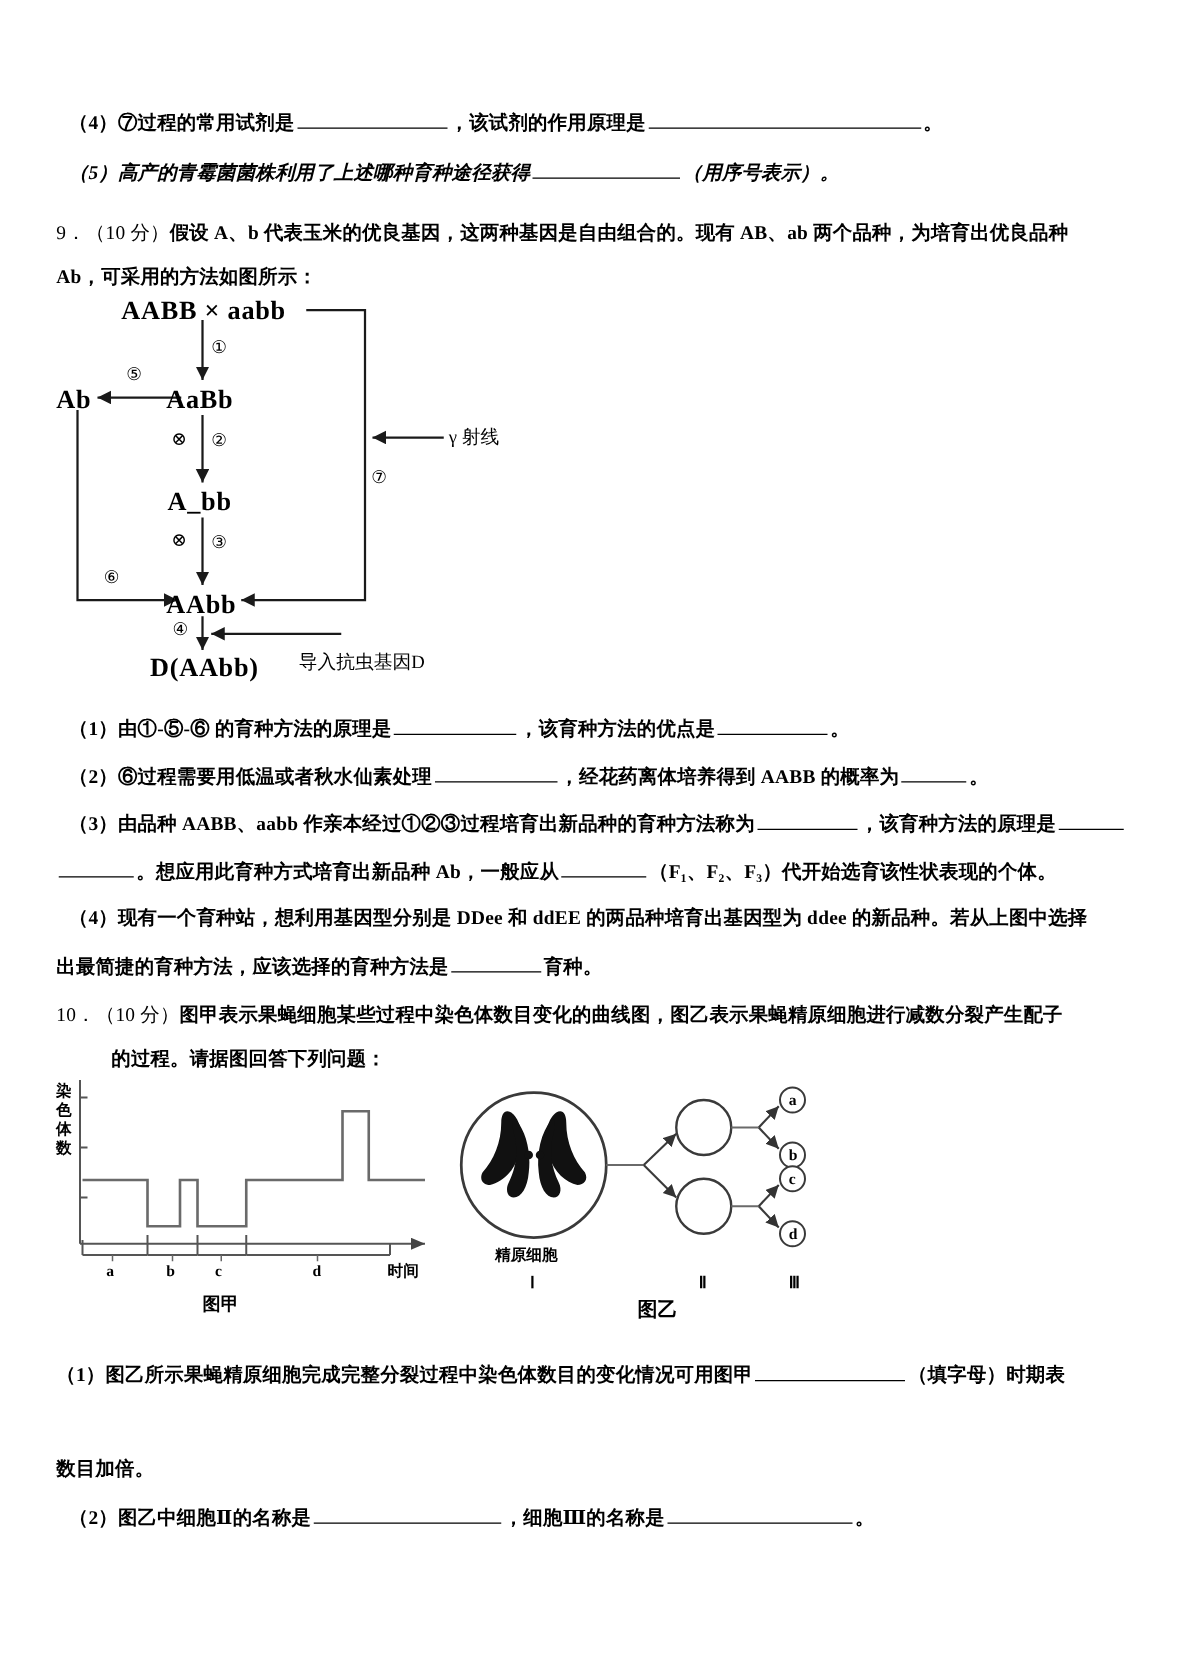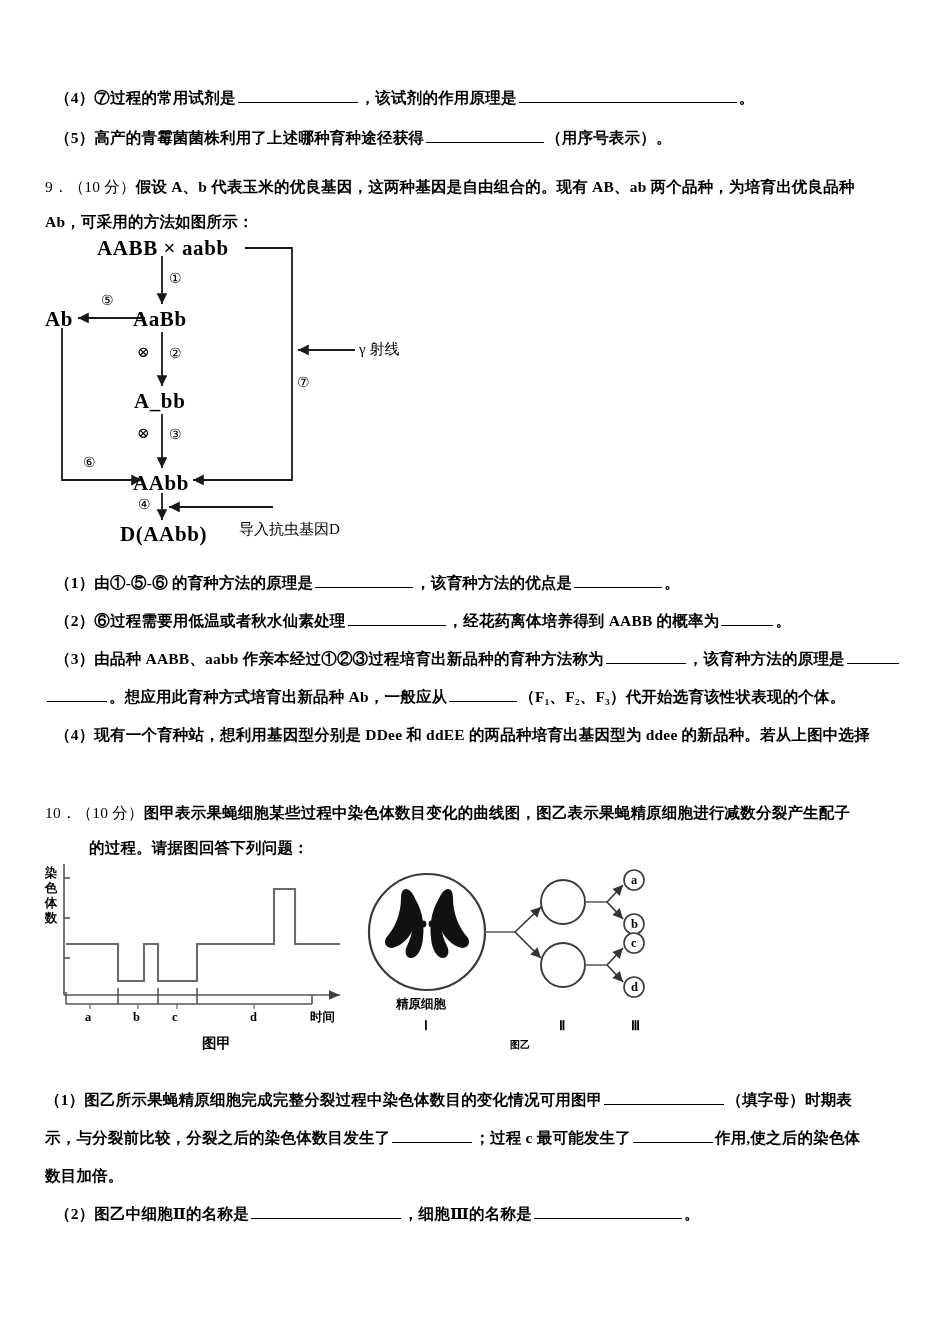--- a/index.html
+++ b/index.html
@@ -98,21 +98,20 @@
   }
   #fig-jia .axis-name {
     position: absolute;
     font-size: 12.5px;
     font-weight: bold;
   }
   #fig-jia .fig-cap {
     position: absolute;
     font-size: 14.5px;
     font-weight: bold;
-    margin-left: 40px;
   }
 
   
   #fig-yi {
     position: absolute;
     left: 365px;
     top: 862px;
     width: 290px;
     height: 200px;
   }
@@ -124,39 +123,39 @@
     white-space: nowrap;
   }
   #fig-yi .roman {
     position: absolute;
     font-size: 13px;
     font-weight: bold;
     font-family: "Liberation Serif", serif;
   }
   #fig-yi .fig-cap {
     position: absolute;
-    font-size: 10px;
+    font-size: 16px;
     font-weight: bold;
   }
   .lettercirc {
     font-size: 9px;
     font-weight: bold;
     font-family: "Liberation Serif", serif;
   }
 </style>
 </head>
 <body>
 
 <div class="page">
 
   <div class="q-line" style="left:55px; top:88px;">
     <span>（4）⑦过程的常用试剂是</span><span class="blank" style="width:120px"></span><span>，该试剂的作用原理是</span><span class="blank" style="width:218px"></span><span>。</span>
   </div>
 
-  <div class="q-line" style="left:55px; top:128px;">
+  <div class="q-line" style="left:55px; top:128px;font-style:italic;">
     <span>（5）高产的青霉菌菌株利用了上述哪种育种途径获得</span><span class="blank" style="width:118px"></span><span>（用序号表示）。</span>
   </div>
 
   <div class="q-line" style="left:45px; top:177px;">
     <span class="num-lead">9．</span><span class="num-lead">（10 分）</span><span>假设 A、b 代表玉米的优良基因，这两种基因是自由组合的。现有 AB、ab 两个品种，为培育出优良品种</span>
   </div>
   <div class="q-line" style="left:45px; top:212px;">
     <span>Ab，可采用的方法如图所示：</span>
   </div>
 
@@ -221,20 +220,23 @@
 
   <div class="q-line" style="left:55px; top:649px;">
     <span>（3）由品种 AABB、aabb 作亲本经过①②③过程培育出新品种的育种方法称为</span><span class="blank" style="width:80px"></span><span>，该育种方法的原理是</span><span class="blank" style="width:52px"></span>
   </div>
   <div class="q-line" style="left:45px; top:687px;">
     <span class="blank" style="width:60px"></span><span>。想应用此育种方式培育出新品种 Ab，一般应从</span><span class="blank" style="width:68px"></span><span>（F₁、F₂、F₃）代开始选育该性状表现的个体。</span>
   </div>
 
   <div class="q-line" style="left:55px; top:725px;">
     <span>（4）现有一个育种站，想利用基因型分别是 DDee 和 ddEE 的两品种培育出基因型为 ddee 的新品种。若从上图中选择</span>
+  </div>
+  <div class="q-line" style="left:45px; top:763px;">
+    <span>出最简捷的育种方法，应该选择的育种方法是</span><span class="blank" style="width:72px"></span><span>育种。</span>
   </div>
 
   <div class="q-line" style="left:45px; top:803px;">
     <span class="num-lead">10．</span><span class="num-lead">（10 分）</span><span>图甲表示果蝇细胞某些过程中染色体数目变化的曲线图，图乙表示果蝇精原细胞进行减数分裂产生配子</span>
   </div>
   <div class="q-line" style="left:45px; top:838px;padding-left:44px;">
     <span>的过程。请据图回答下列问题：</span>
   </div>
 
   <div id="fig-jia">
@@ -354,23 +356,20 @@
     <div class="roman" style="left:59px; top:156px;">Ⅰ</div>
     <div class="roman" style="left:194px; top:156px;">Ⅱ</div>
     <div class="roman" style="left:266px; top:156px;">Ⅲ</div>
 
     <div class="fig-cap" style="left:145px; top:176px;">图乙</div>
   </div>
 
   <div class="q-line" style="left:45px; top:1090px;">
     <span>（1）图乙所示果蝇精原细胞完成完整分裂过程中染色体数目的变化情况可用图甲</span><span class="blank" style="width:120px"></span><span>（填字母）时期表</span>
   </div>
-  <div class="q-line" style="left:45px; top:1128px;">
-    <span>示，与分裂前比较，分裂之后的染色体数目发生了</span><span class="blank" style="width:80px"></span><span>；过程 c 最可能发生了</span><span class="blank" style="width:80px"></span><span>作用,使之后的染色体</span>
-  </div>
   <div class="q-line" style="left:45px; top:1166px;">
     <span>数目加倍。</span>
   </div>
   <div class="q-line" style="left:55px; top:1204px;">
     <span>（2）图乙中细胞Ⅱ的名称是</span><span class="blank" style="width:150px"></span><span>，细胞Ⅲ的名称是</span><span class="blank" style="width:148px"></span><span>。</span>
   </div>
 
 </div>
 
 </body></html>

